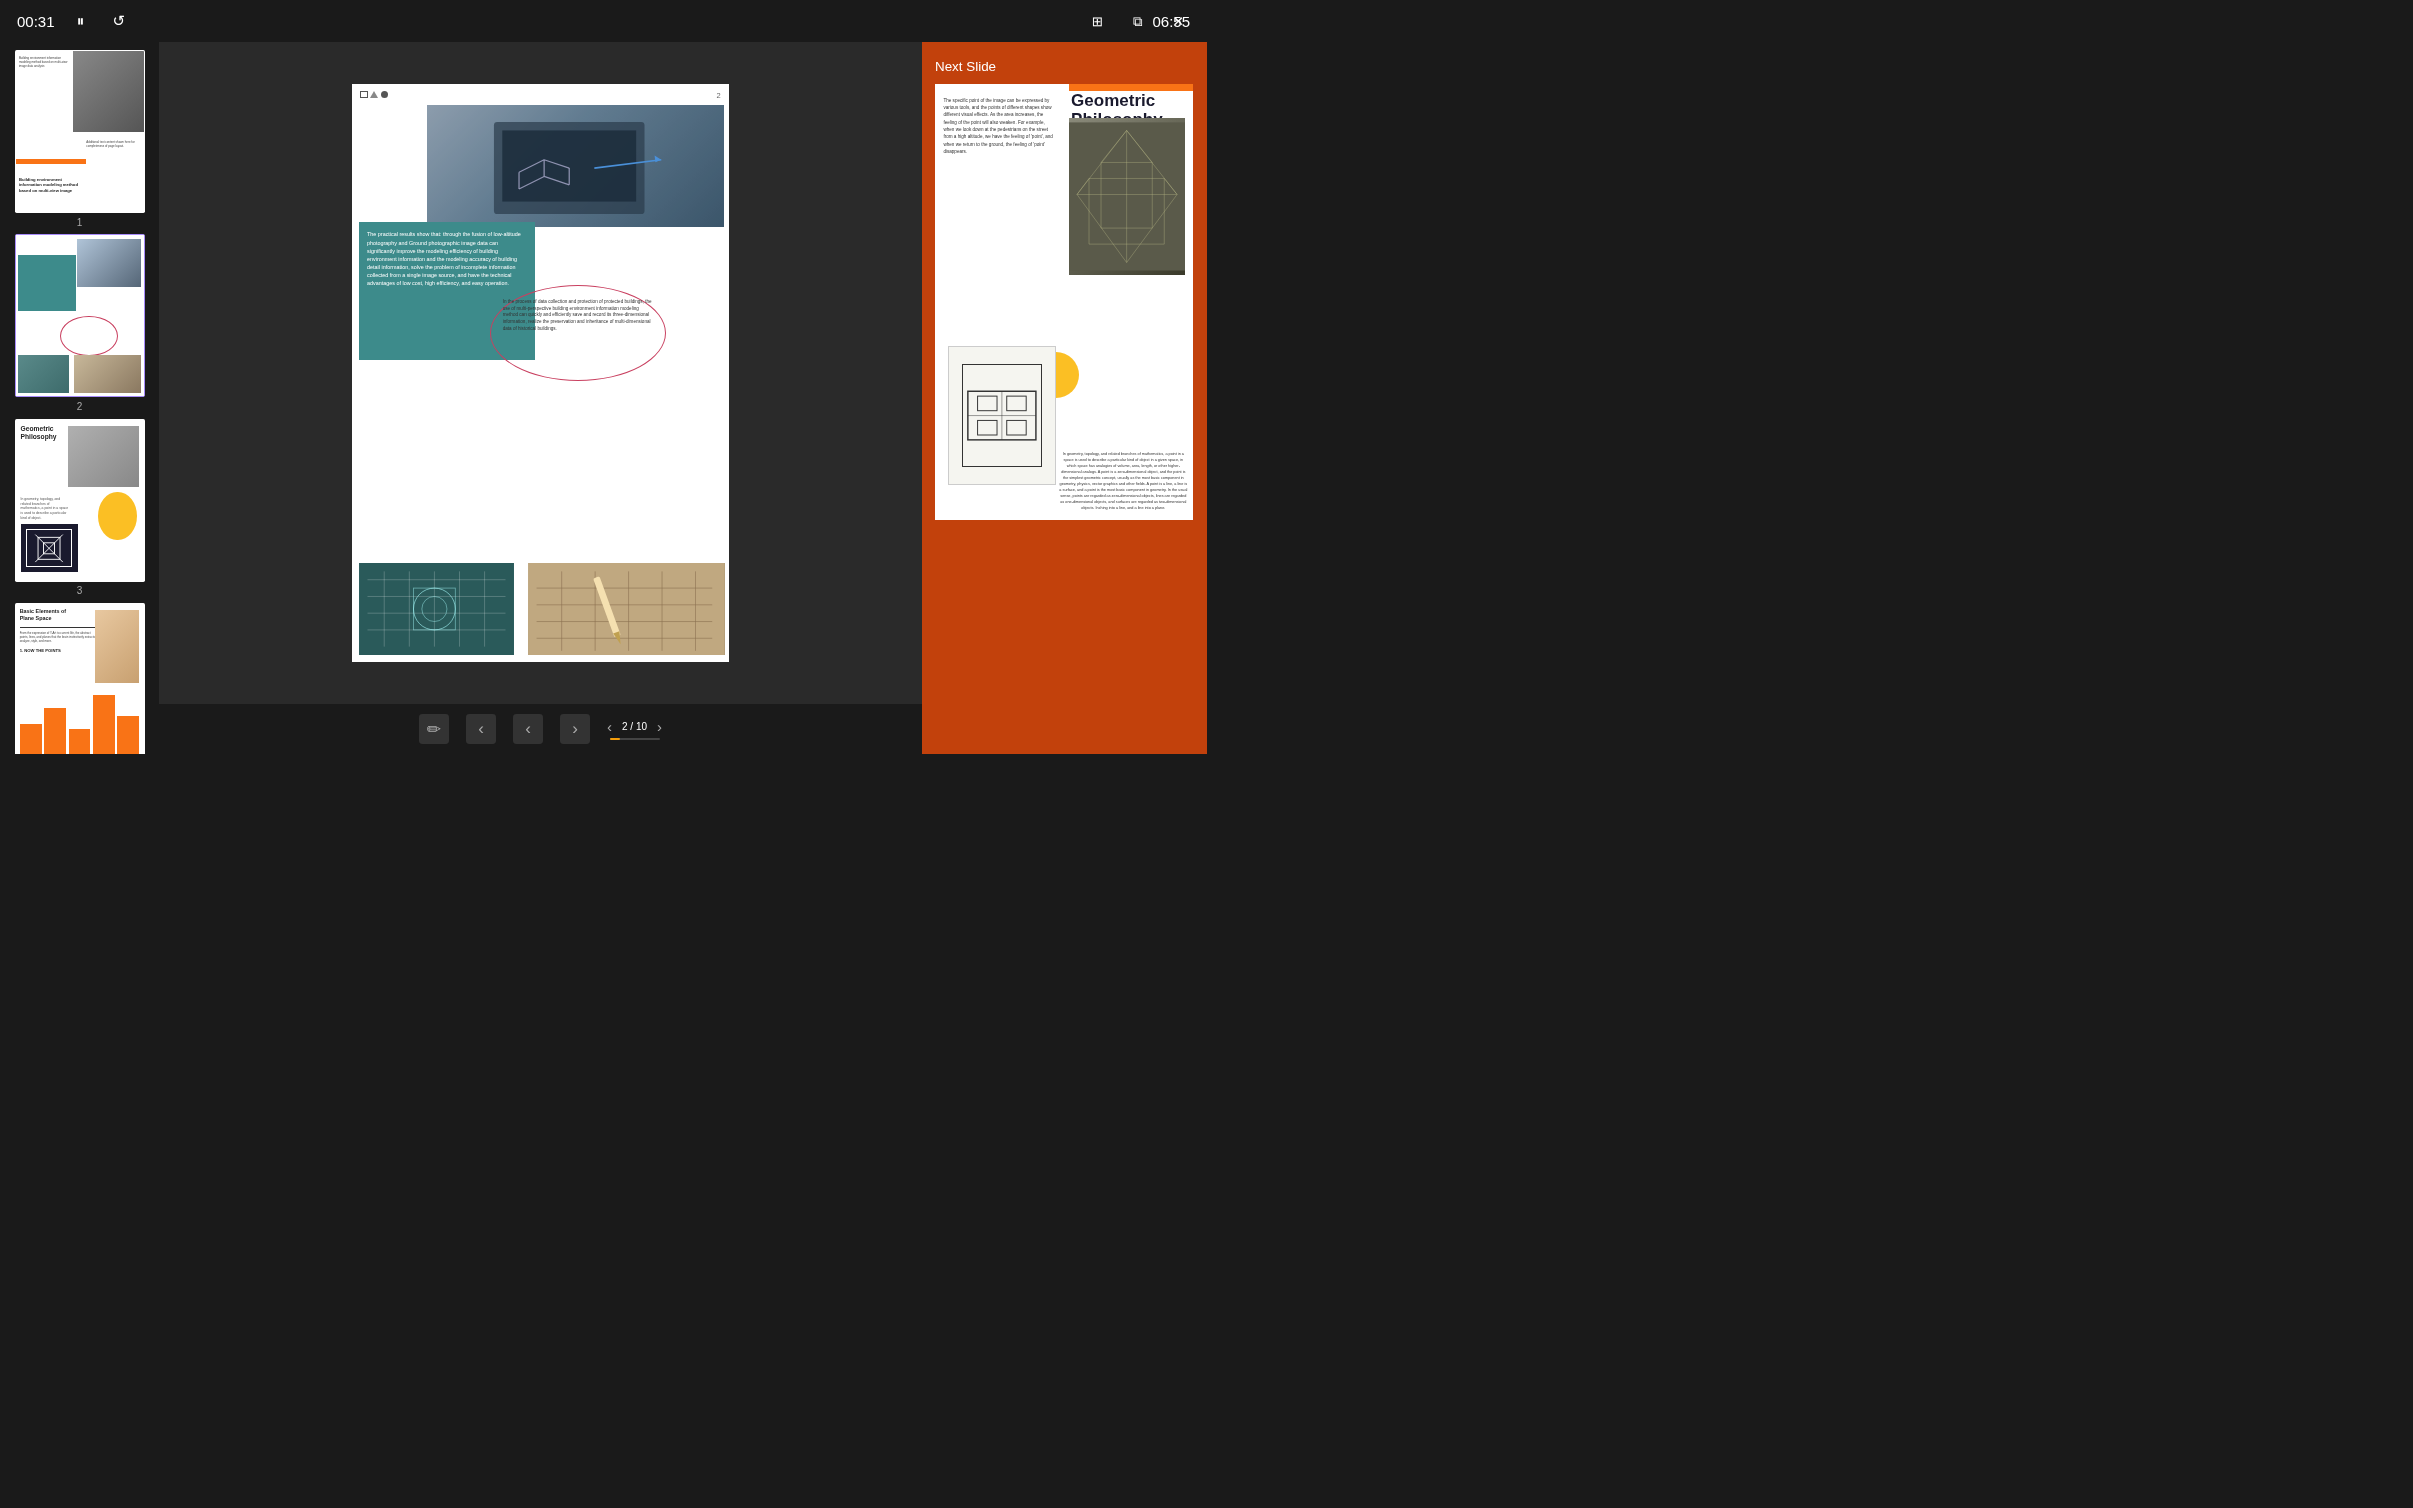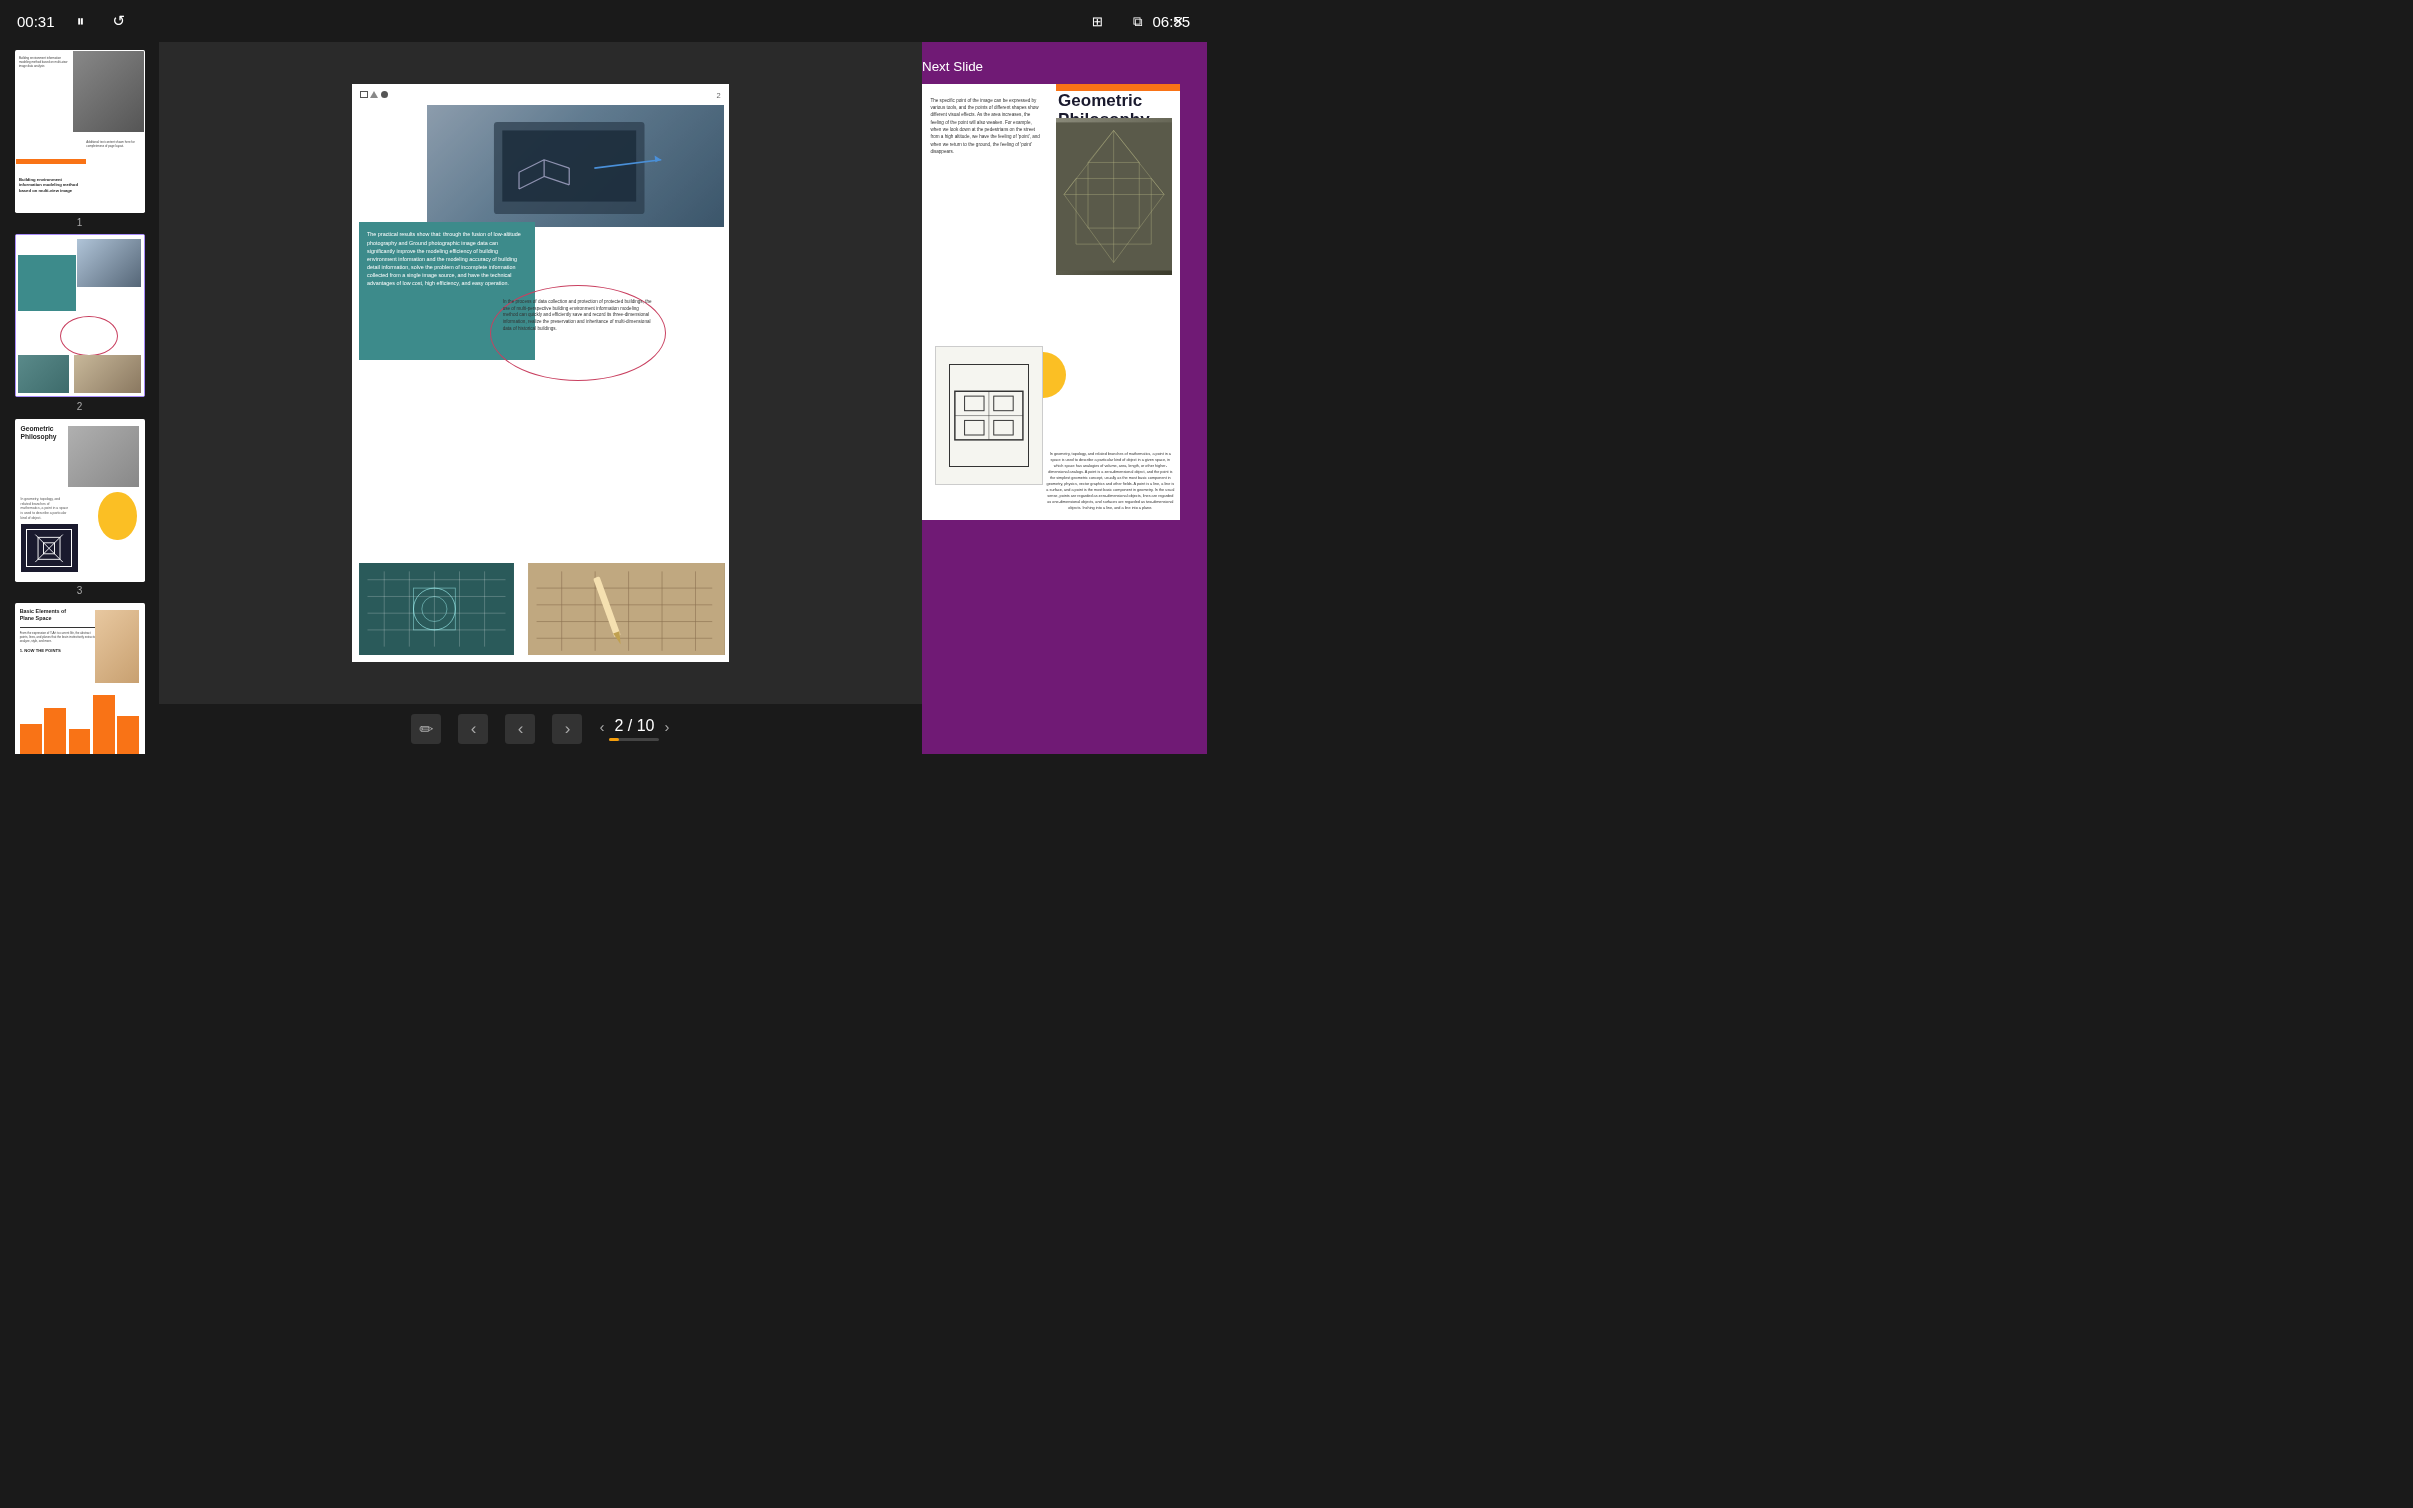--- a/index.html
+++ b/index.html
@@ -152,21 +152,21 @@
       cursor: pointer;
       width: 30px;
       height: 30px;
       background: #333;
       border-radius: 3.4px;
       display: flex;
       align-items: center;
       justify-content: center;
     }
     .page-info {
-      font-size: 16px;
+      font-size: 10px;
       color: #fff;
     }
     .progress-bar {
       width: 50px;
       height: 2.5px;
       background: #444;
       border-radius: 1.7px;
       position: relative;
     }
     .progress-fill {
@@ -176,22 +176,22 @@
       width: 20%;
     }
 
     
     .right-panel {
       position: absolute;
       top: 42px;
       right: 0;
       width: 285px;
       bottom: 0;
-      background: #701a75;
-      padding: 17px 0;
+      background: #c2410c;
+      padding: 17px 13px;
     }
     .next-slide-label {
       font-size: 13.4px;
       color: #fff;
       margin-bottom: 10px;
     }
     .next-slide-preview {
       width: 258px;
       height: 436px;
       background: #fff;

